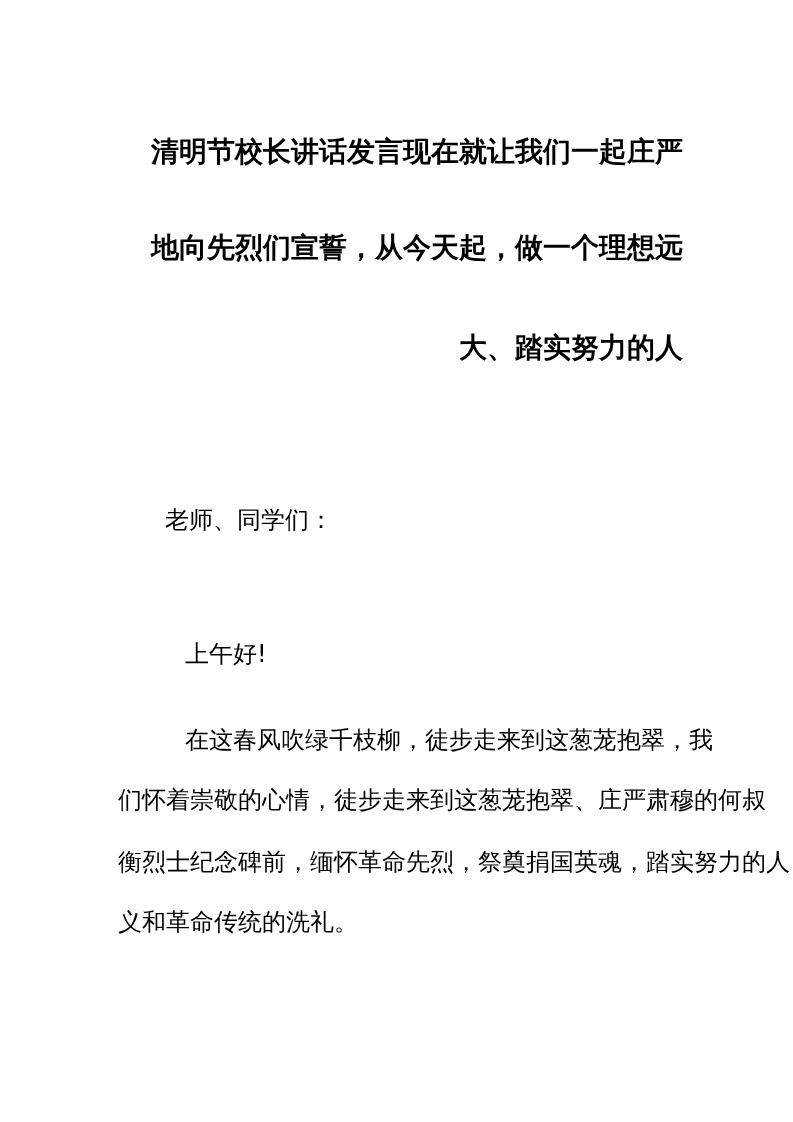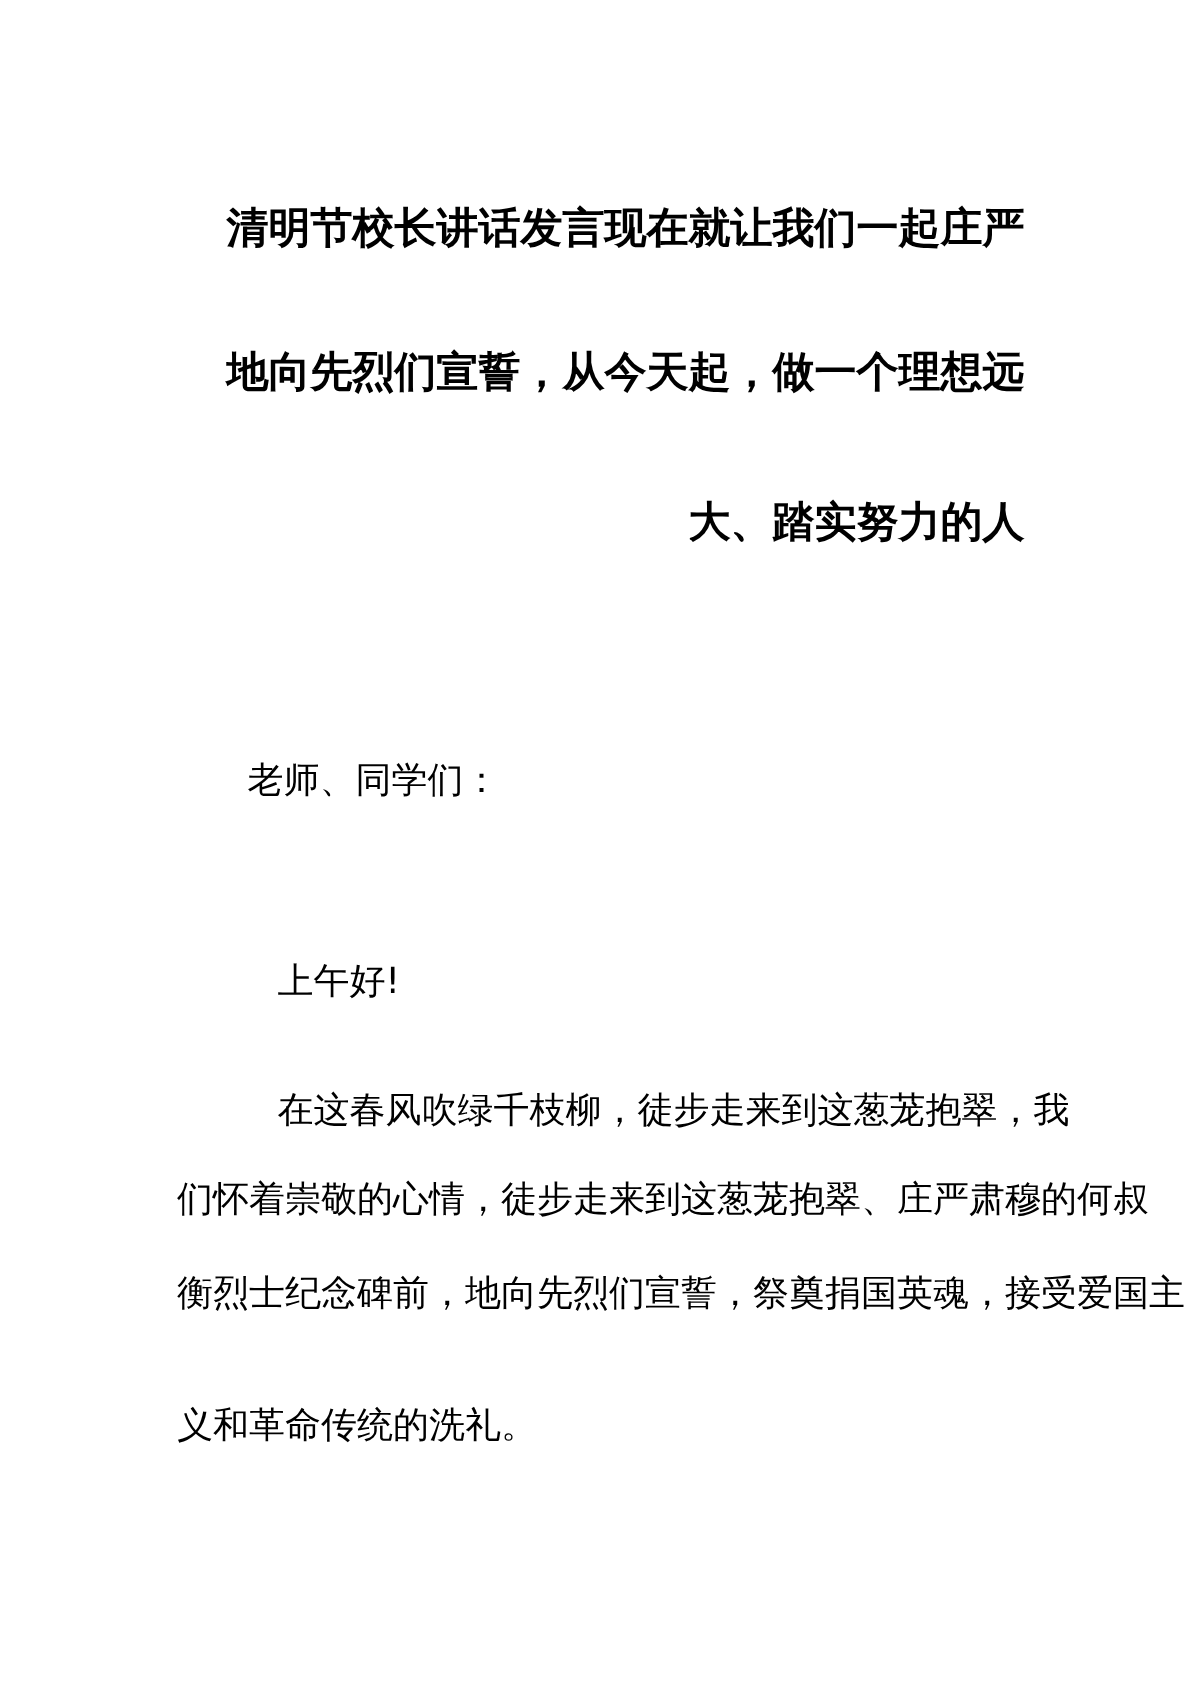--- a/index.html
+++ b/index.html
@@ -55,16 +55,16 @@
   <div class="title-line" style="top:134px;">清明节校长讲话发言现在就让我们一起庄严</div>
   <div class="title-line" style="top:230px;">地向先烈们宣誓，从今天起，做一个理想远</div>
   <div class="title-line" style="top:330px;">大、踏实努力的人</div>
 
   <div class="body-line" style="left:165px; top:506px;">老师、同学们：</div>
 
   <div class="body-line" style="left:185px; top:640px;">上午好!</div>
 
   <div class="body-line" style="left:185px; top:726px; width:493px; text-align:justify; text-align-last:justify;">在这春风吹绿千枝柳，徒步走来到这葱茏抱翠，我</div>
   <div class="body-line full-line" style="top:786px;font-family:Liberation Serif, serif;">们怀着崇敬的心情，徒步走来到这葱茏抱翠、庄严肃穆的何叔</div>
-  <div class="body-line full-line" style="top:848px;">衡烈士纪念碑前，地向先烈们宣誓，祭奠捐国英魂，接受爱国主</div>
-  <div class="body-line" style="left:118px; top:936px;">义和革命传统的洗礼。</div>
+  <div class="body-line full-line" style="top:848px;">衡烈士纪念碑前，缅怀革命先烈，祭奠捐国英魂，踏实努力的人</div>
+  <div class="body-line" style="left:118px; top:908px;">义和革命传统的洗礼。</div>
 
 </div>
 
 </body></html>

